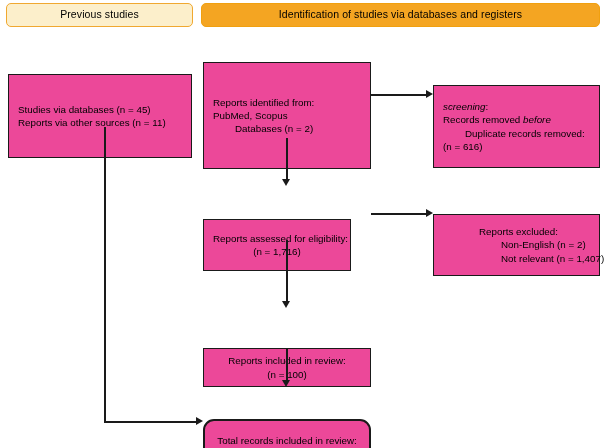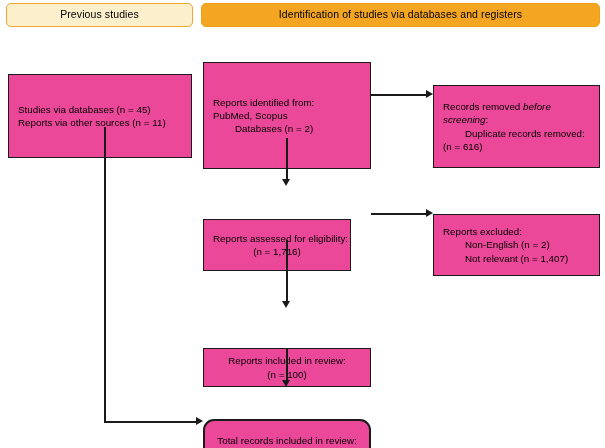--- a/index.html
+++ b/index.html
@@ -70,21 +70,21 @@
   .box .inner.center { text-align: center; }
   .ln { white-space: pre; }
   .ind { padding-left: 22px; }
   .it { font-style: italic; }
 
   
   .box-prev      { left: 8px;   top: 43px;  width: 184px; height: 84px; }
   .box-identify  { left: 203px; top: 31px;  width: 168px; height: 107px; }
   .box-removed   { left: 433px; top: 54px;  width: 167px; height: 83px; }
   .box-eligible  { left: 203px; top: 188px; width: 148px; height: 52px; }
-  .box-excluded  { left: 433px; top: 183px; width: 167px; height: 62px; }
+  .box-excluded  { left: 433px; top: 183px; width: 167px; height: 62px; padding-left: 36px; }
   .box-included  { left: 203px; top: 317px; width: 168px; height: 39px; }
   .box-total     { left: 203px; top: 388px; width: 168px; height: 56px; border-radius: 11px; }
 
   
   .ln-v, .ln-h {
     position: absolute;
     background: #1a1a1a;
   }
   .ln-v { width: 1.6px; }
   .ln-h { height: 1.6px; }
@@ -147,22 +147,22 @@
   <div class="box box-identify">
     <div class="inner">
       <div class="ln">Reports identified from:</div>
       <div class="ln">PubMed, Scopus</div>
       <div class="ln ind">Databases (n = 2)</div>
     </div>
   </div>
 
   <div class="box box-removed">
     <div class="inner">
+      <div class="ln"><span class="it">screening</span><span>:</span></div>
       <div class="ln"><span>Records removed </span><span class="it">before</span></div>
-      <div class="ln"><span class="it">screening</span><span>:</span></div>
       <div class="ln ind">Duplicate records removed:</div>
       <div class="ln">(n = 616)</div>
     </div>
   </div>
 
   <div class="box box-eligible">
     <div class="inner center">
       <div class="ln">Reports assessed for eligibility:</div>
       <div class="ln">(n = 1,716)</div>
     </div>

